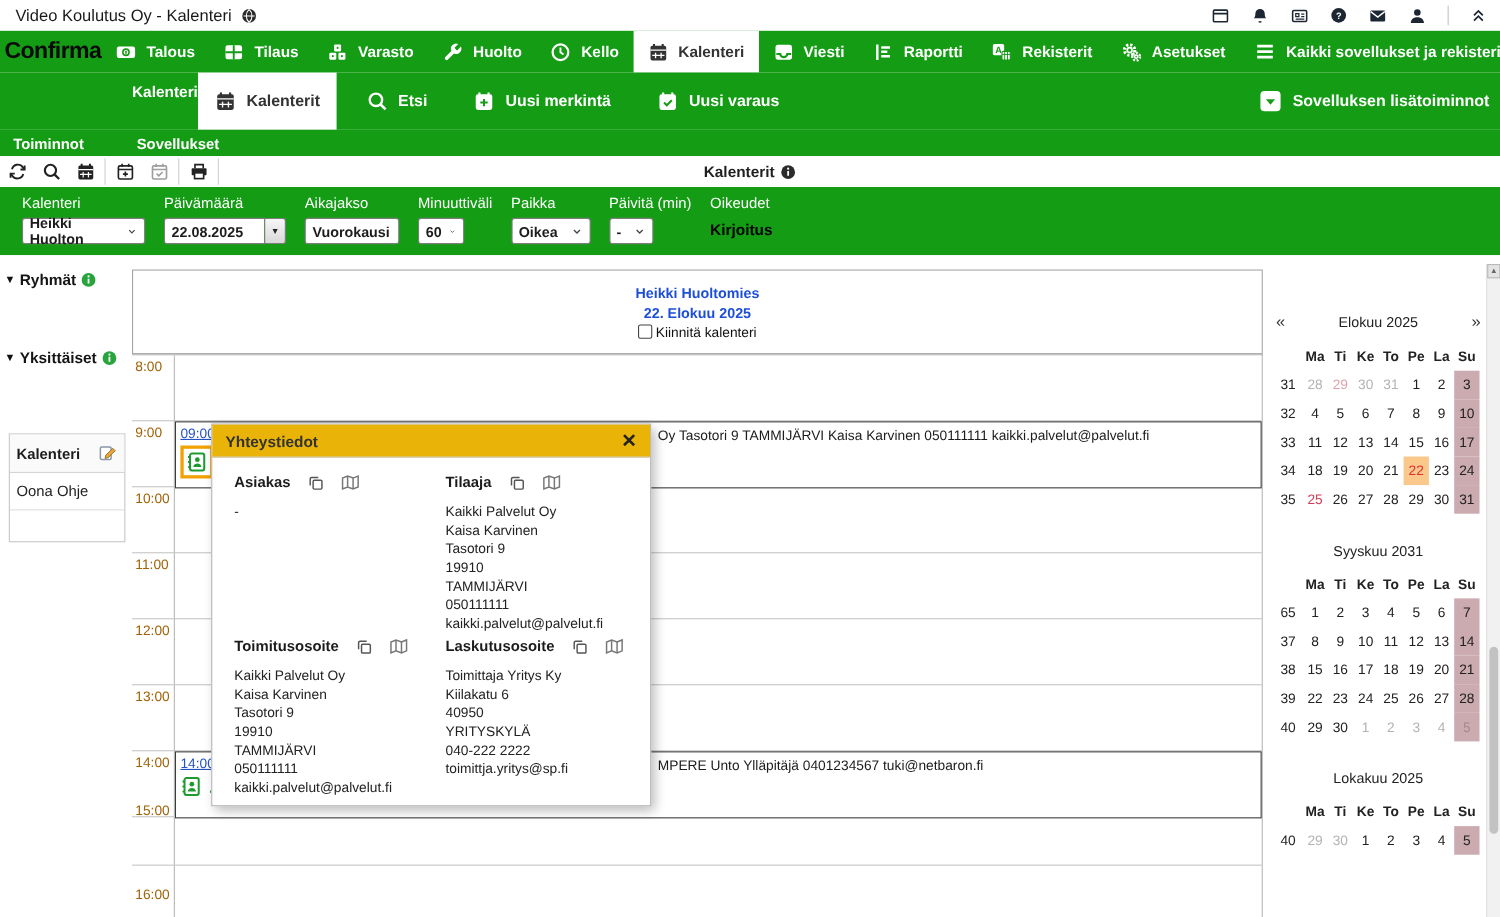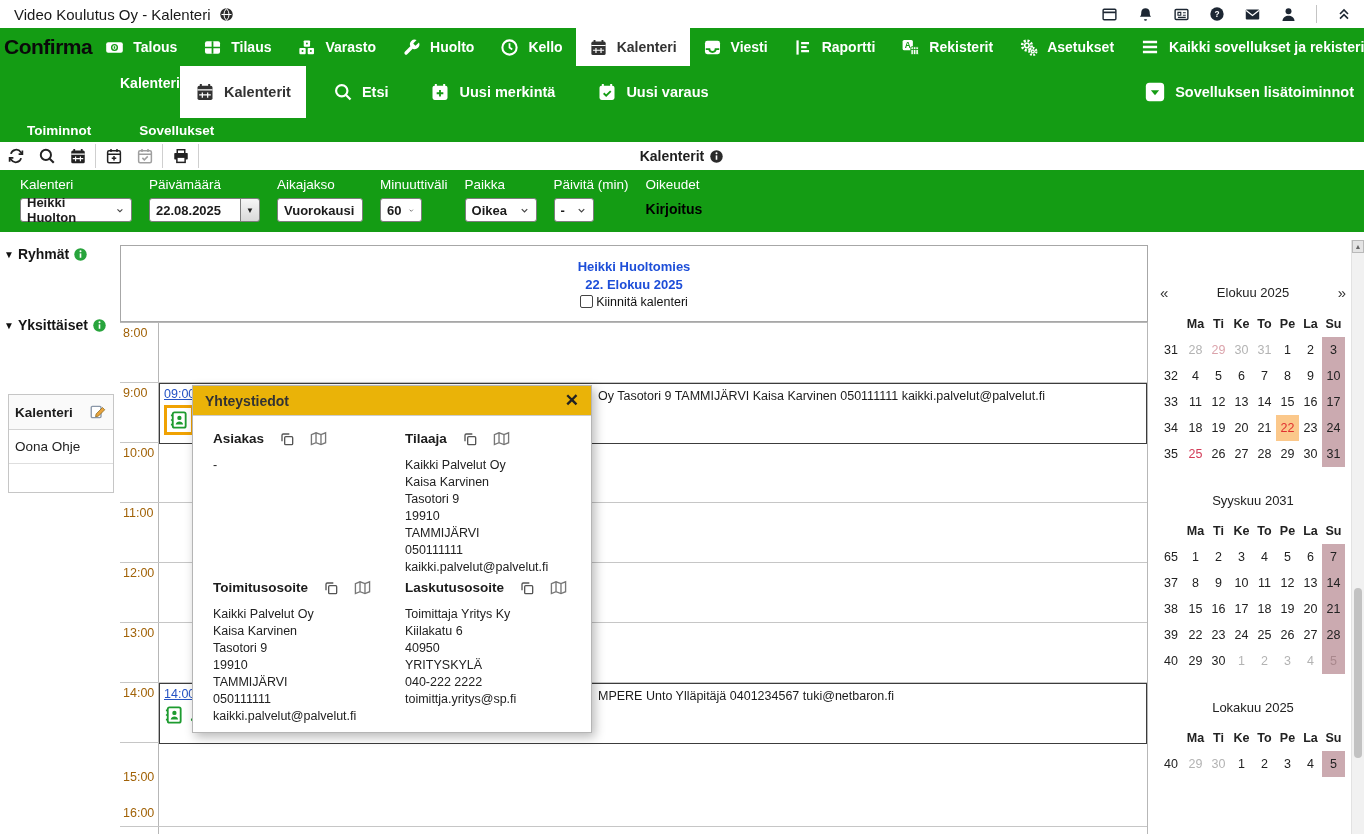--- a/index.html
+++ b/index.html
@@ -31,21 +31,21 @@
   .nav2 { position:absolute; left:0; top:66px; width:100%; height:52px; background:var(--green); }
   .behind-label { position:absolute; left:120px; top:9px; color:#fff; font-weight:600; font-size:14px; }
   .nav2-tabs { position:absolute; left:180px; top:0; height:52px; display:flex; align-items:stretch; }
   .nav2-tab { display:flex; align-items:center; gap:9px; padding:0 15px; margin-right:12px;
     color:#fff; font-weight:600; font-size:14.5px; cursor:pointer; white-space:nowrap; }
   .nav2-tab.active { background:#fff; color:#333; }
   .nav2-more { position:absolute; right:10px; top:0; height:52px; display:flex; align-items:center;
     gap:9px; color:#fff; font-weight:600; font-size:14.5px; cursor:pointer; }
 
   .menubar { position:absolute; left:0; top:118px; width:100%; height:24px; background:var(--green);
-    display:flex; align-items:center; gap:48px; padding-left:27px; }
+    display:flex; align-items:center; gap:48px; padding-left:12px; }
   .menubar span { color:#fff; font-weight:600; font-size:13.5px; cursor:pointer; }
 
   
   .toolbar { position:absolute; left:0; top:142px; width:100%; height:28px; background:#fff;
     display:flex; align-items:center; }
   .tool-btn { width:31px; height:28px; display:flex; align-items:center; justify-content:center;
     color:#222; cursor:pointer; }
   .tool-btn.disabled { color:#9f9f9f; cursor:default; }
   .tool-sep { width:1px; height:24px; background:#cfcfcf; margin:0 2px; }
   .toolbar-title { position:absolute; left:0; right:0; text-align:center; font-weight:700;
@@ -615,21 +615,21 @@
         </div>
         <div class="time-row" style="top: 240px;">
           <span class="time-label">12:00</span>
         </div>
         <div class="time-row" style="top: 300px;">
           <span class="time-label">13:00</span>
         </div>
         <div class="time-row" style="top: 360px;">
           <span class="time-label">14:00</span>
         </div>
-        <div class="time-row" style="top: 444px;">
+        <div class="time-row" style="top: 404px;">
           <span class="time-label">15:00</span>
         </div>
         <div class="time-row" style="top: 480px;">
           <span class="time-label">16:00</span>
         </div>
         <div class="event" style="top: 60px;">
           <span class="ev-link">09:00</span>
           <span class="ev-icons">
             <span class="ev-ico selected">
               <svg class="ic" width="20" height="20">

